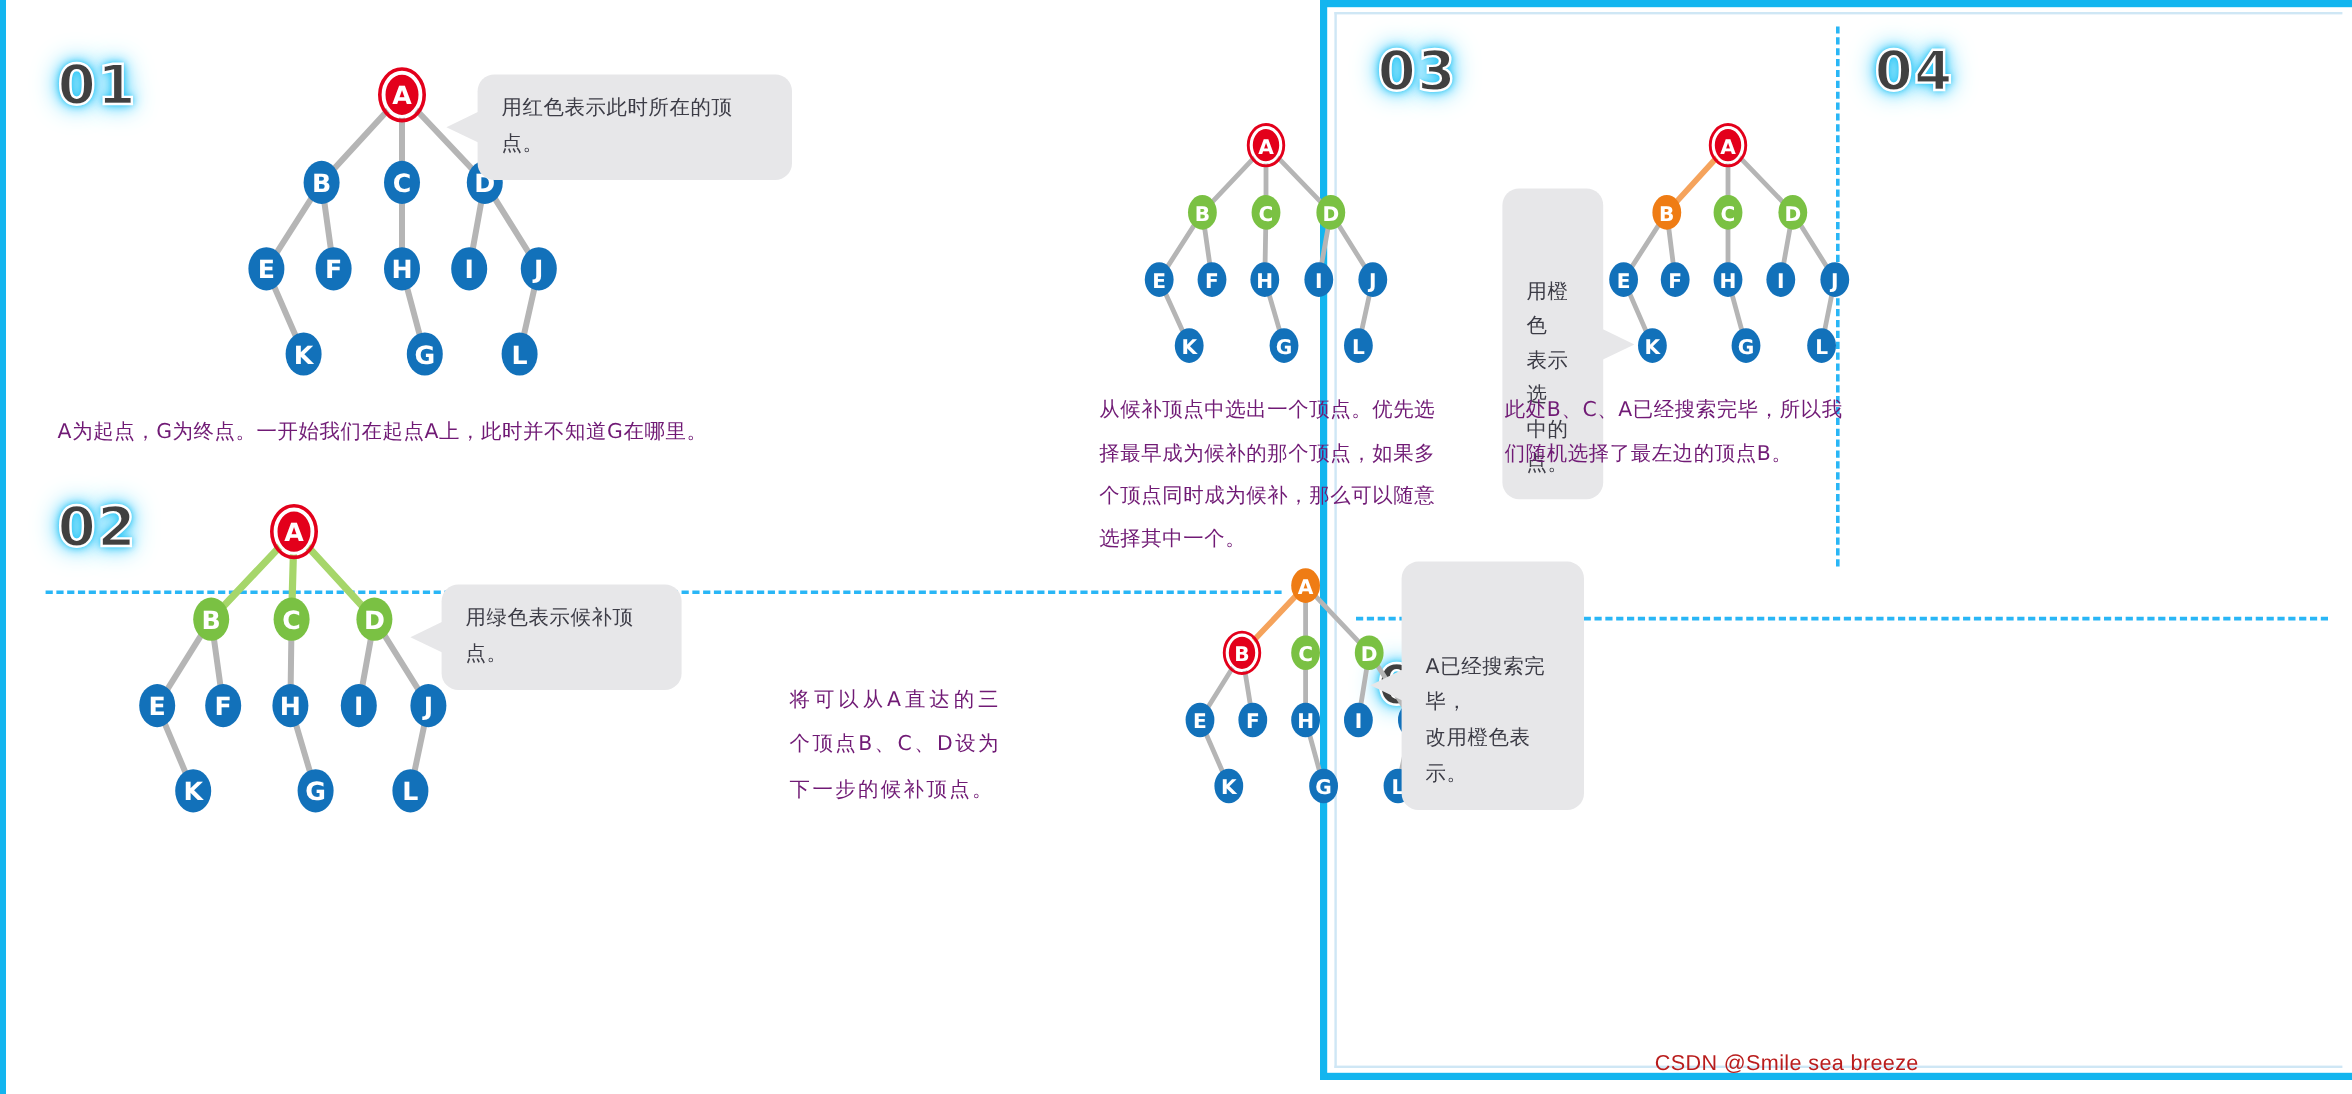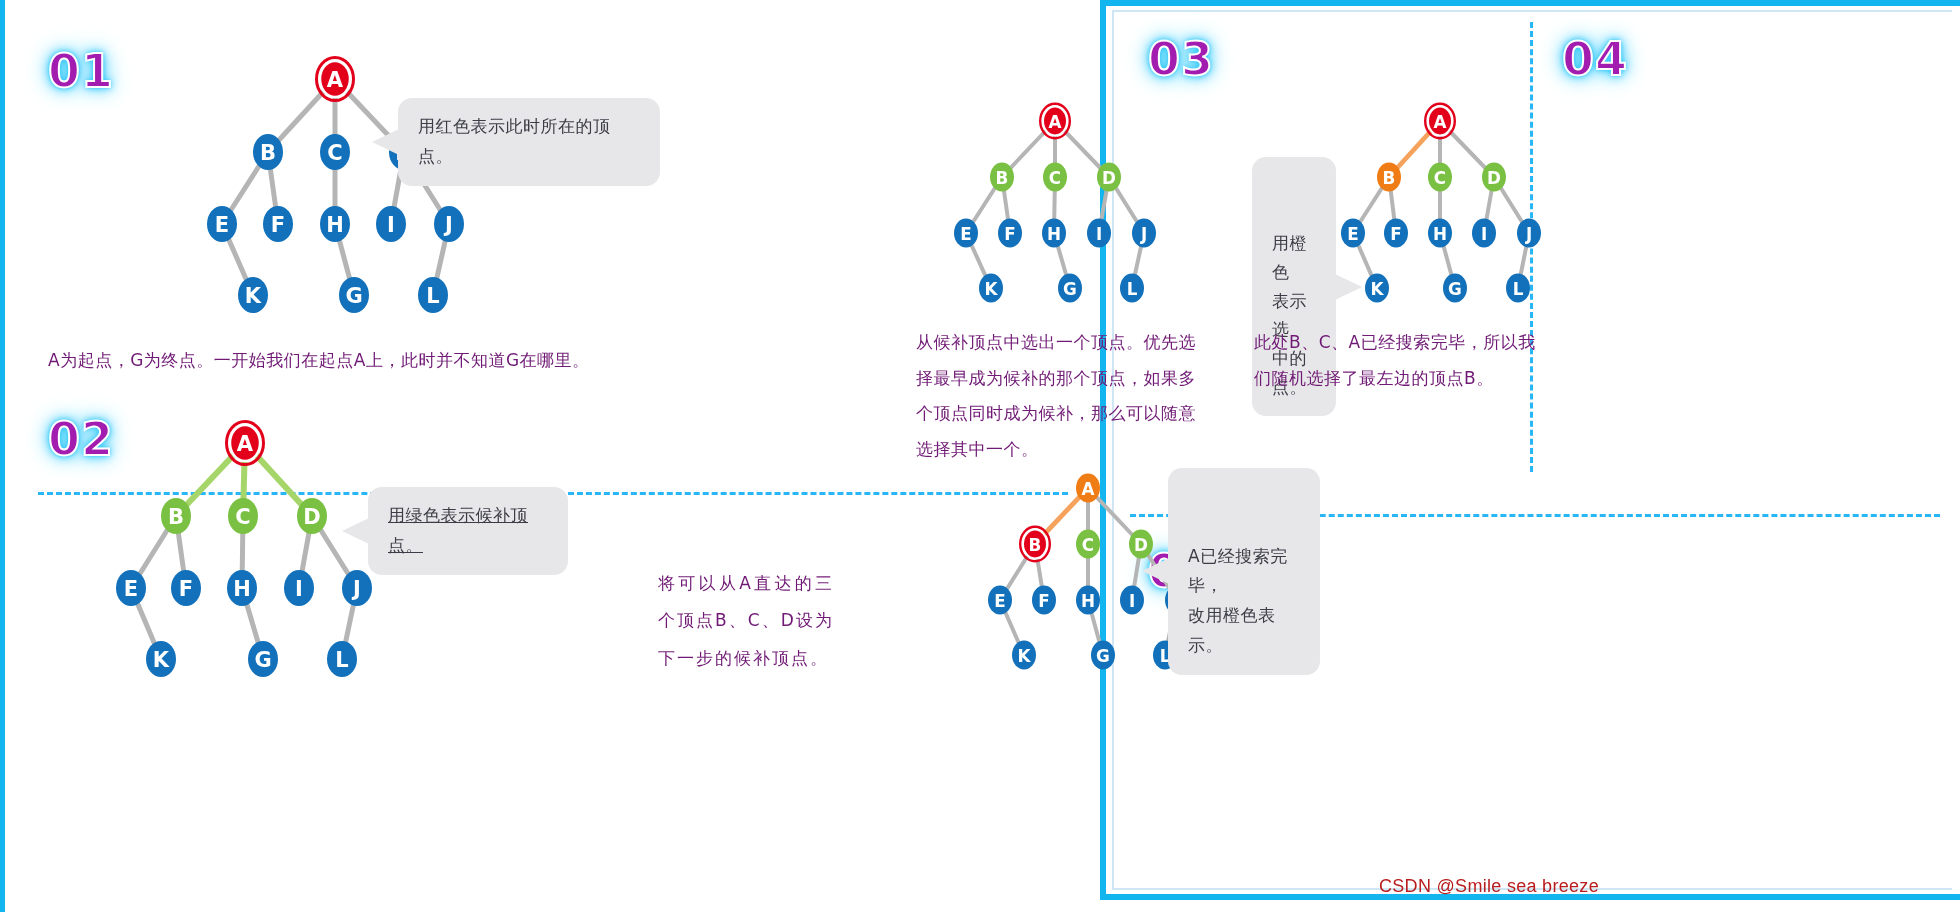--- a/index.html
+++ b/index.html
@@ -44,21 +44,21 @@
     border-left: 3px dashed #29b6f6;
   }
 
   
   .step-num {
     position: absolute;
     font-family: "DejaVu Sans", sans-serif;
     font-weight: 700;
     font-size: 46px;
     letter-spacing: 1px;
-    color: #a21caf;
+    color: #404040;
     -webkit-text-stroke: 2px #ffffff;
     text-shadow:
        0 0 2px #29c5f6,
        0 0 5px #29c5f6,
        0 0 10px #29c5f6,
        0 0 18px #4fd2fb,
        0 0 26px #8fe3fd;
     user-select: none;
   }
 
@@ -446,26 +446,26 @@
           <ellipse cx="1103" cy="655" rx="12" ry="14.4" fill="#1271ba"></ellipse>
           <text x="1103" y="656" class="node-label" font-size="16.8px">G</text>
         </g>
         <g>
           <ellipse cx="1165" cy="655" rx="12" ry="14.4" fill="#1271ba"></ellipse>
           <text x="1165" y="656" class="node-label" font-size="16.8px">L</text>
         </g>
       </g>
     </svg>
 
-  <div class="bubble" style="left:398px; top:62px; width:262px;margin-top:36px;">
+  <div class="bubble" style="left:398px; top:62px; width:262px;">
     <span class="tail tail-left"></span>
     <span>用红色表示此时所在的顶点。</span>
   </div>
 
-  <div class="bubble" style="left:368px; top:487px; width:200px;text-decoration:underline;">
+  <div class="bubble" style="left:368px; top:487px; width:200px;">
     <span class="tail tail-left"></span>
     <span>用绿色表示候补顶点。</span>
   </div>
 
   <div class="bubble" style="left:1252px; top:157px; width:84px; white-space:pre-line; line-height:1.7;">
     <span class="tail tail-right"></span>
     <span>用橙色
 表示选
 中的点。</span>
   </div>

